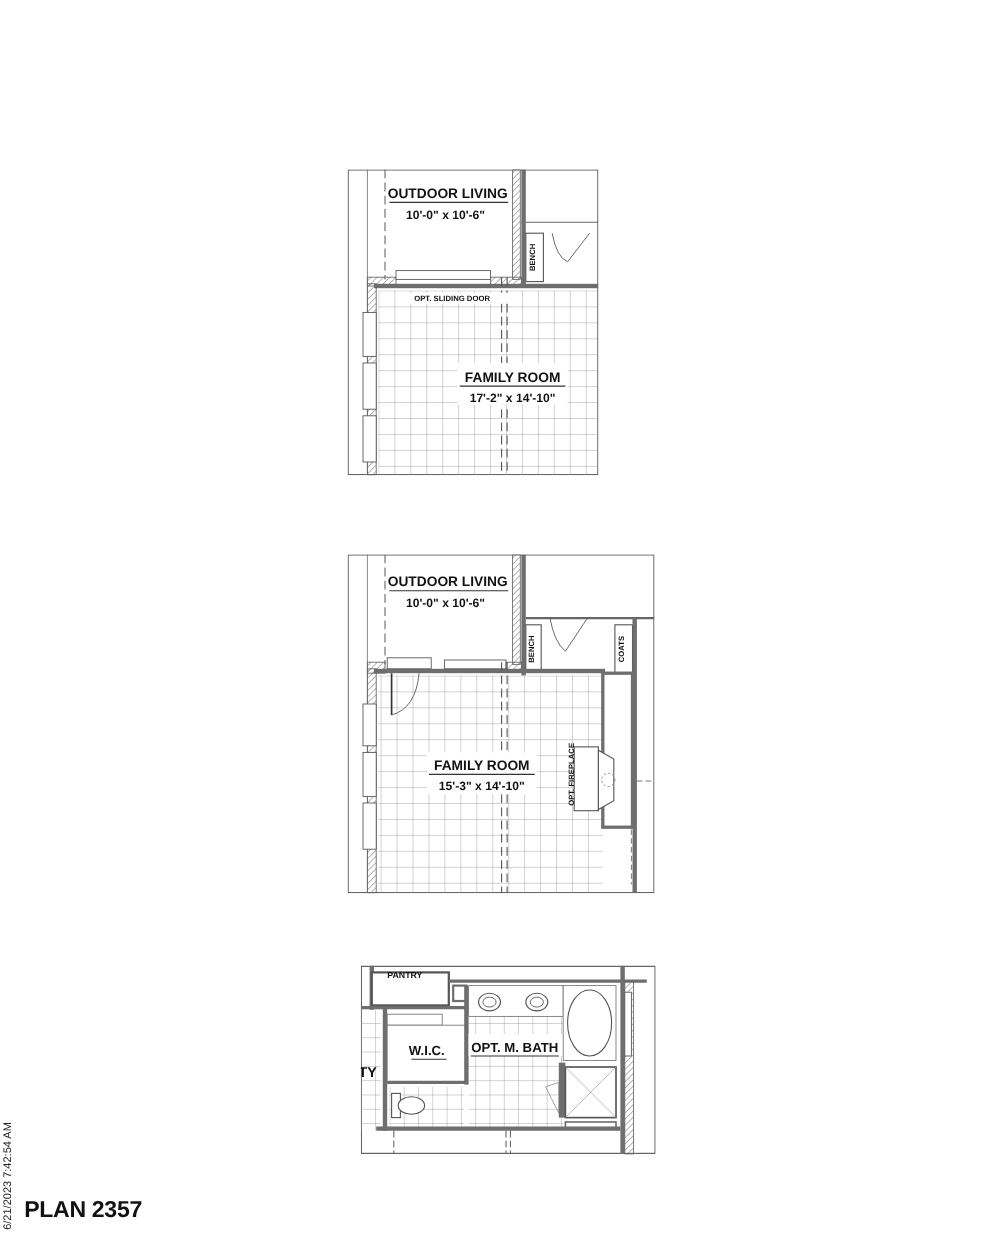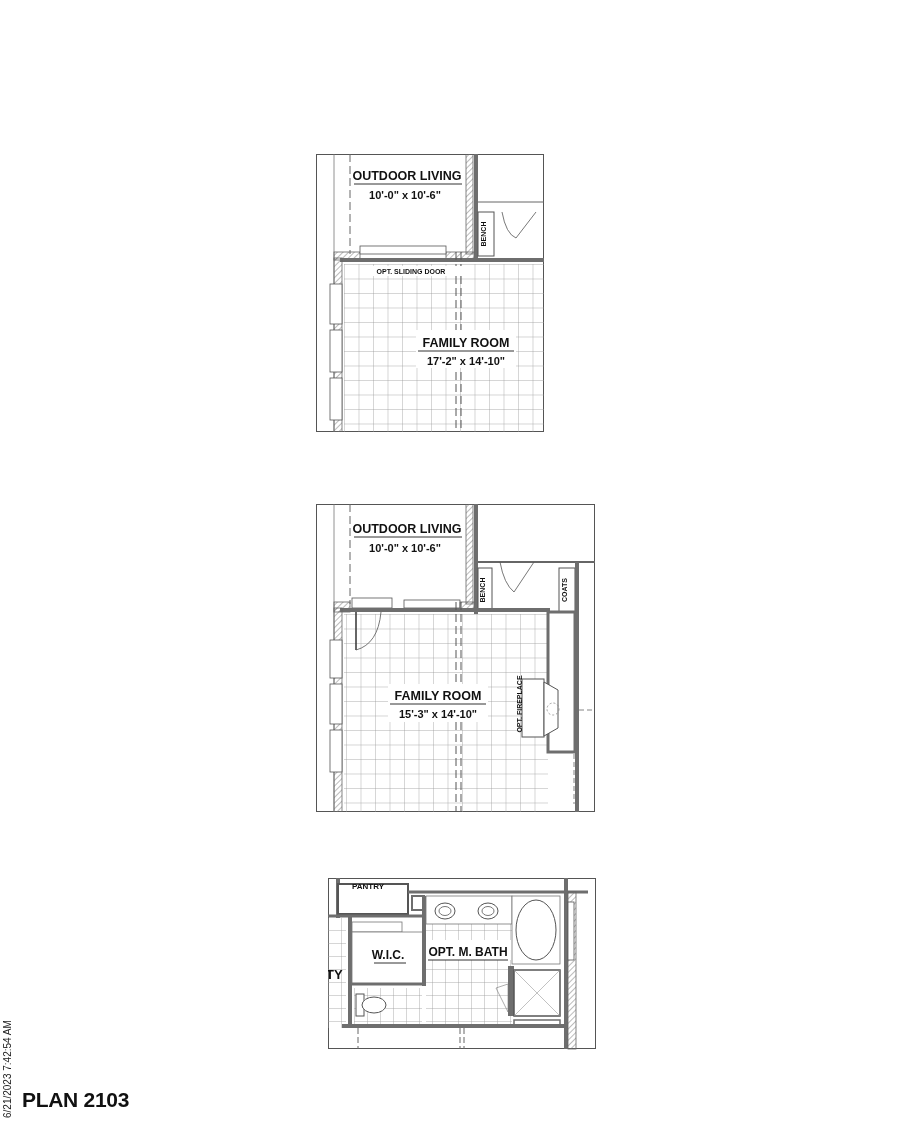--- a/index.html
+++ b/index.html
@@ -188,14 +188,14 @@
     <rect x="240" y="14" width="8" height="157" fill="url(#hatch3)" stroke="#666" stroke-width="0.8"></rect>
     <rect x="240" y="24" width="6" height="58" fill="#fff" stroke="#555" stroke-width="0.8"></rect>
 
     <line x1="14" y1="148" x2="236" y2="148" stroke="#6e6e6e" stroke-width="4"></line>
     <line x1="30" y1="150" x2="30" y2="171" stroke="#666" stroke-width="1" stroke-dasharray="6,3"></line>
     <line x1="132" y1="150" x2="132" y2="171" stroke="#666" stroke-width="1" stroke-dasharray="6,3"></line>
     <line x1="136" y1="150" x2="136" y2="171" stroke="#666" stroke-width="1" stroke-dasharray="6,3"></line>
   </svg>
 </div>
 
-<div class="plan-title">PLAN 2103</div>
+<div class="plan-title">PLAN 2357</div>
 <div class="stamp">6/21/2023 7:42:54 AM</div>
 
 </body></html>

